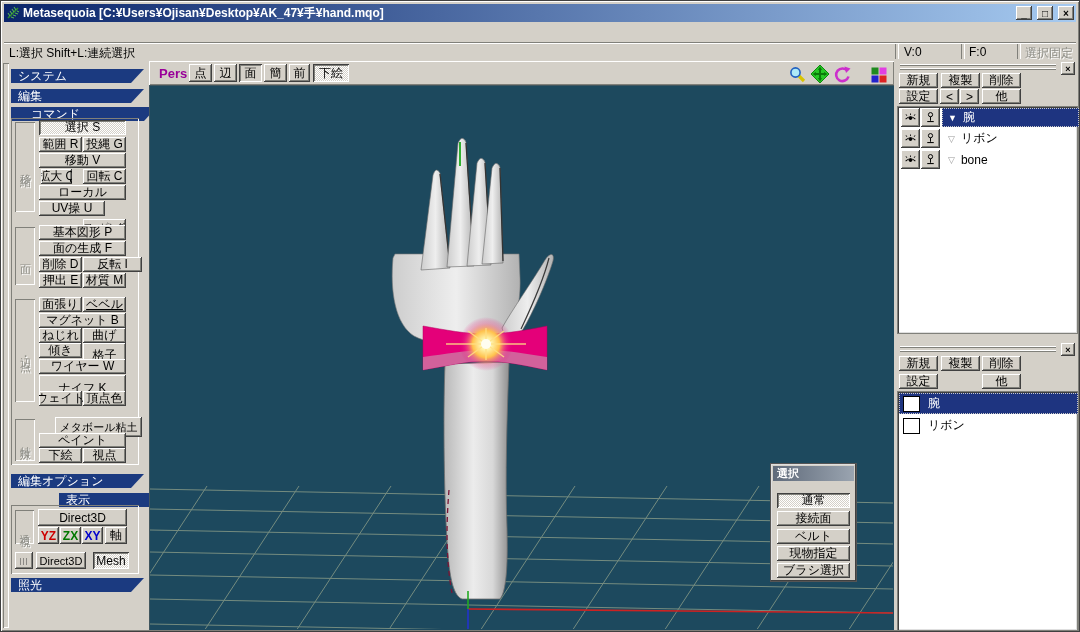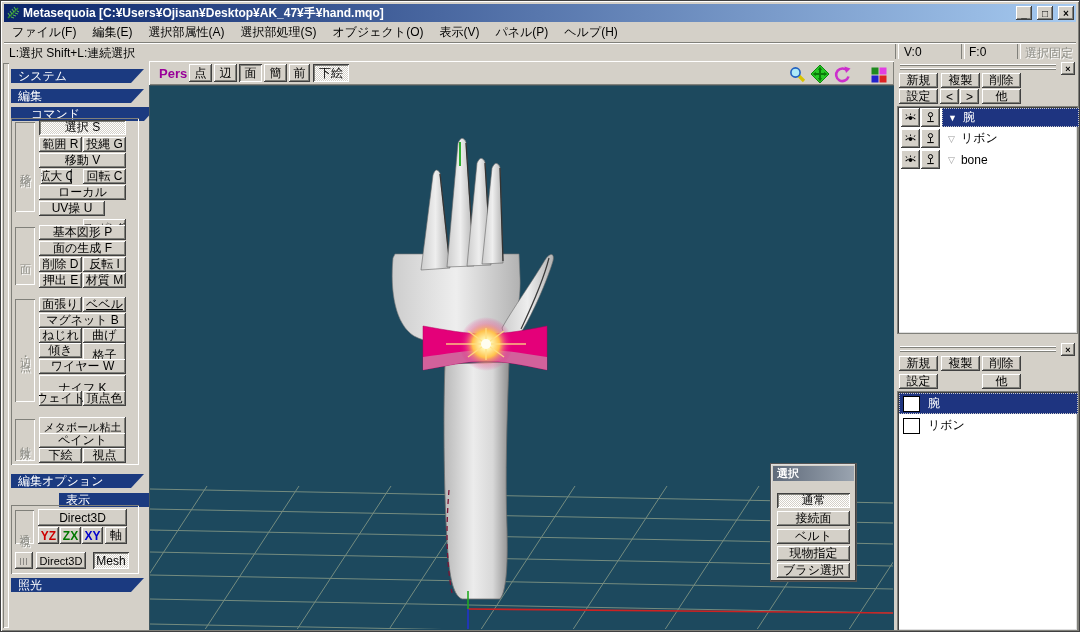--- a/index.html
+++ b/index.html
@@ -53,30 +53,20 @@
     <svg width="14" height="14" viewBox="0 0 14 14">
       <path d="M2 12 L12 2" stroke="#2e8b2e" stroke-width="1.6" fill="none"></path>
       <path d="M4 10 L2 7 M6 8 L4 5 M8 6 L6 3 M10 4 L8 1 M5 11 L8 12 M7 9 L10 10 M9 7 L12 8 M11 5 L13 6" stroke="#55b055" stroke-width="1.1" fill="none"></path>
     </svg>
     <span class="cap">Metasequoia [C:¥Users¥Ojisan¥Desktop¥AK_47¥手¥hand.mqo]</span>
     <span class="wbtn">_</span>
     <span class="wbtn">□</span>
     <span class="wbtn">×</span>
   </div>
 
-  <div class="menubar">
-    <span class="mi">ファイル(F)</span>
-    <span class="mi">編集(E)</span>
-    <span class="mi">選択部属性(A)</span>
-    <span class="mi">選択部処理(S)</span>
-    <span class="mi">オブジェクト(O)</span>
-    <span class="mi">表示(V)</span>
-    <span class="mi">パネル(P)</span>
-    <span class="mi">ヘルプ(H)</span>
-  </div>
 
   <div class="hintbar"></div>
   <span class="t" style="left:8px;top:44px;">L:選択  Shift+L:連続選択</span>
   <div class="vsep" style="left:894px;top:43px;height:15px;"></div>
   <span class="t" style="left:903px;top:44px;">V:0</span>
   <div class="vsep" style="left:960px;top:43px;height:15px;"></div>
   <span class="t" style="left:968px;top:44px;">F:0</span>
   <div class="vsep" style="left:1016px;top:43px;height:15px;"></div>
   <span class="t grey" style="left:1024px;top:44px;">選択固定</span>
 
@@ -96,39 +86,39 @@
   <div class="b" style="left:40px;top:168px;width:31px;height:15px;">拡大 Q</div>
   <div class="b" style="left:82px;top:168px;width:43px;height:15px;">回転 C</div>
   <div class="b" style="left:38px;top:184px;width:87px;height:15px;">ローカル</div>
   <div class="b" style="left:38px;top:200px;width:66px;height:15px;">UV操 U</div>
   <div class="b xs" style="left:82px;top:200px;width:43px;height:15px;">マッピング</div>
 
   <div class="vlab sunk" style="left:14px;top:226px;width:20px;height:58px;">面</div>
   <div class="b" style="left:38px;top:224px;width:87px;height:15px;">基本図形 P</div>
   <div class="b" style="left:38px;top:240px;width:87px;height:15px;">面の生成 F</div>
   <div class="b" style="left:38px;top:256px;width:43px;height:15px;">削除 D</div>
-  <div class="b" style="left:82px;top:256px;width:43px;height:15px;">反転 I</div>
+  <div class="b" style="left:82px;top:256px;width:59px;height:15px;">反転 I</div>
   <div class="b" style="left:38px;top:272px;width:43px;height:15px;">押出 E</div>
   <div class="b" style="left:82px;top:272px;width:43px;height:15px;">材質 M</div>
 
   <div class="vlab sunk" style="left:14px;top:298px;width:20px;height:103px;">辺・点</div>
   <div class="b" style="left:38px;top:296px;width:43px;height:15px;">面張り</div>
   <div class="b" style="left:82px;top:296px;width:43px;height:15px;text-decoration:underline;">ベベル</div>
   <div class="b" style="left:38px;top:312px;width:87px;height:15px;">マグネット B</div>
   <div class="b" style="left:38px;top:327px;width:43px;height:15px;">ねじれ</div>
   <div class="b" style="left:82px;top:327px;width:43px;height:15px;">曲げ</div>
   <div class="b" style="left:38px;top:342px;width:43px;height:15px;">傾き</div>
   <div class="b" style="left:82px;top:342px;width:43px;height:25px;">格子</div>
   <div class="b" style="left:38px;top:358px;width:87px;height:15px;">ワイヤー W</div>
   <div class="b" style="left:38px;top:374px;width:87px;height:27px;">ナイフ K</div>
   <div class="b" style="left:38px;top:390px;width:43px;height:15px;">ウェイト</div>
   <div class="b" style="left:82px;top:390px;width:43px;height:15px;">頂点色</div>
 
   <div class="vlab sunk" style="left:14px;top:418px;width:20px;height:42px;">特殊</div>
-  <div class="b sm" style="left:38px;top:416px;width:87px;height:20px;">メタボール粘土</div>
+  <div class="b sm" style="left:54px;top:416px;width:87px;height:20px;">メタボール粘土</div>
   <div class="b" style="left:38px;top:432px;width:87px;height:15px;">ペイント</div>
   <div class="b" style="left:38px;top:447px;width:43px;height:15px;">下絵</div>
   <div class="b" style="left:82px;top:447px;width:43px;height:15px;">視点</div>
 
   <div class="banner" style="left:10px;top:473px;width:126px;height:14px;">編集オプション</div>
   <div class="banner" style="left:10px;top:492px;width:126px;height:14px;margin-left:48px;">表示</div>
 
   <div class="a sunk" style="left:10px;top:504px;width:128px;height:69px;"></div>
   <div class="vlab sunk" style="left:14px;top:509px;width:19px;height:34px;">透視</div>
   <div class="b" style="left:37px;top:508px;width:89px;height:17px;">Direct3D</div>

